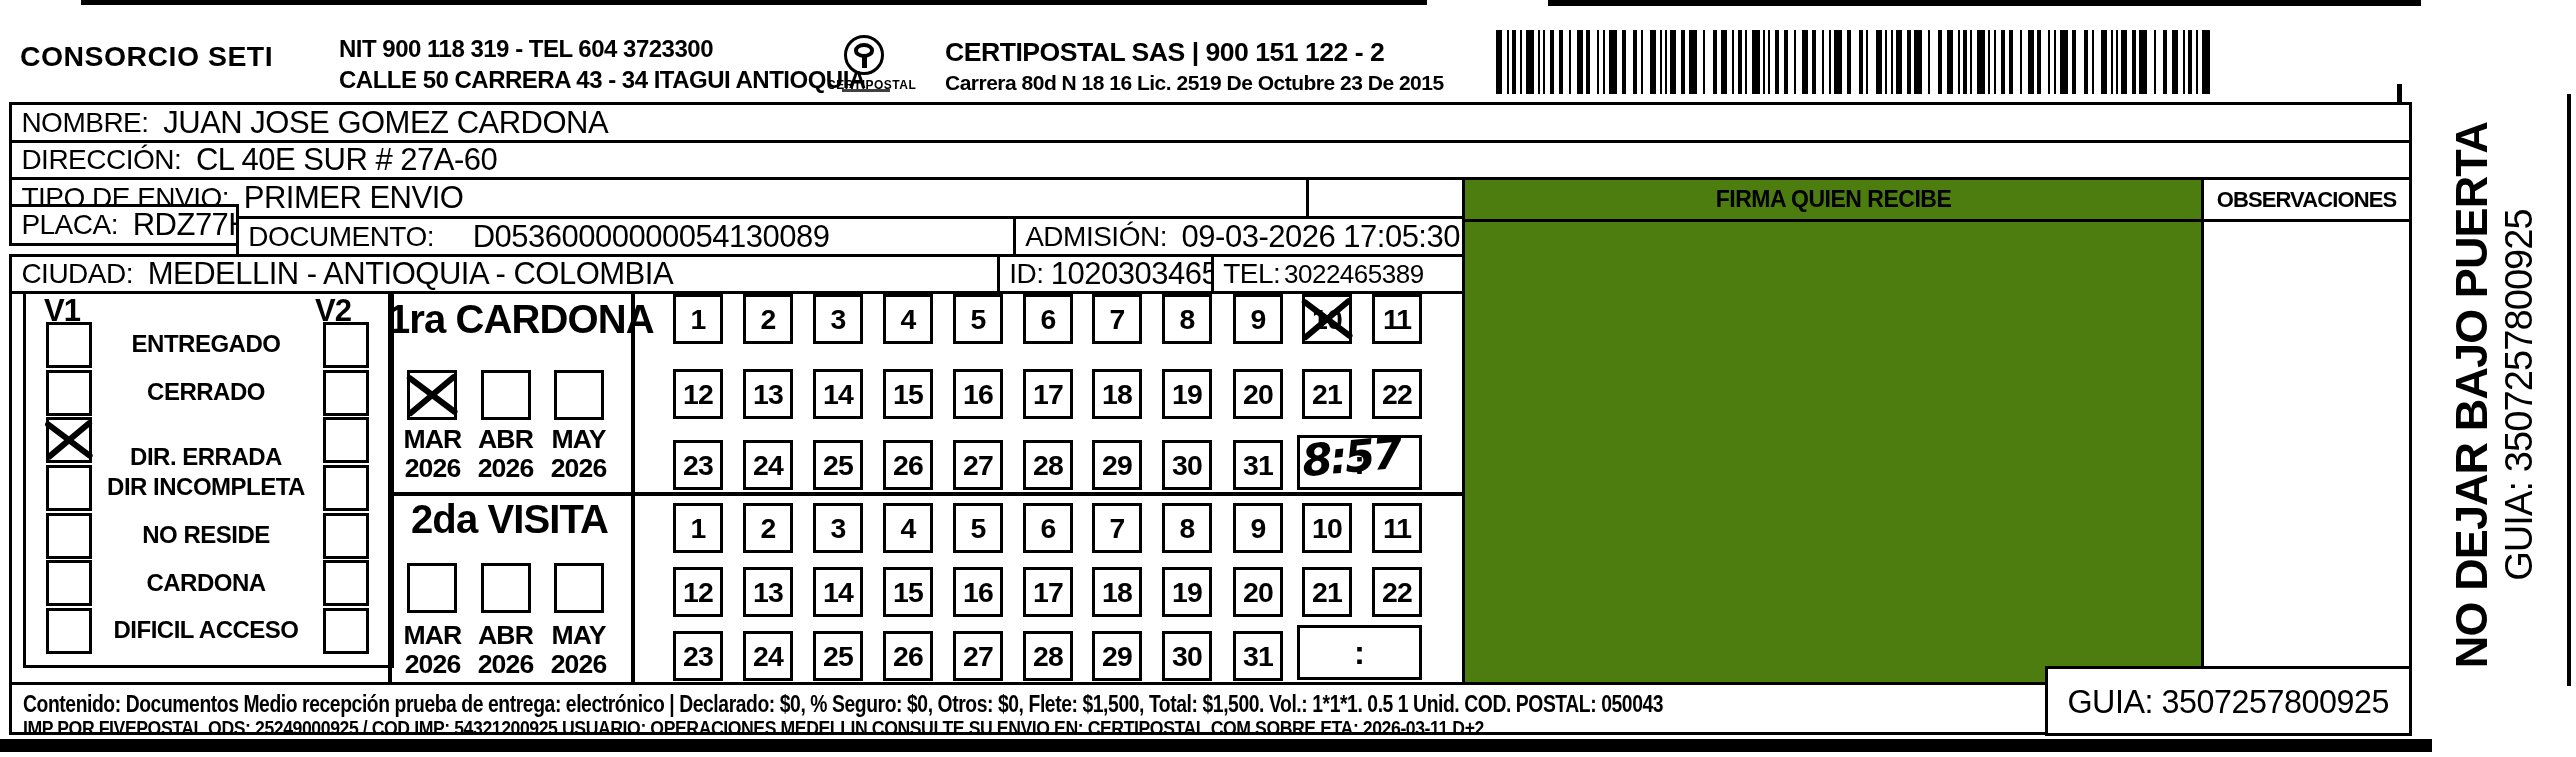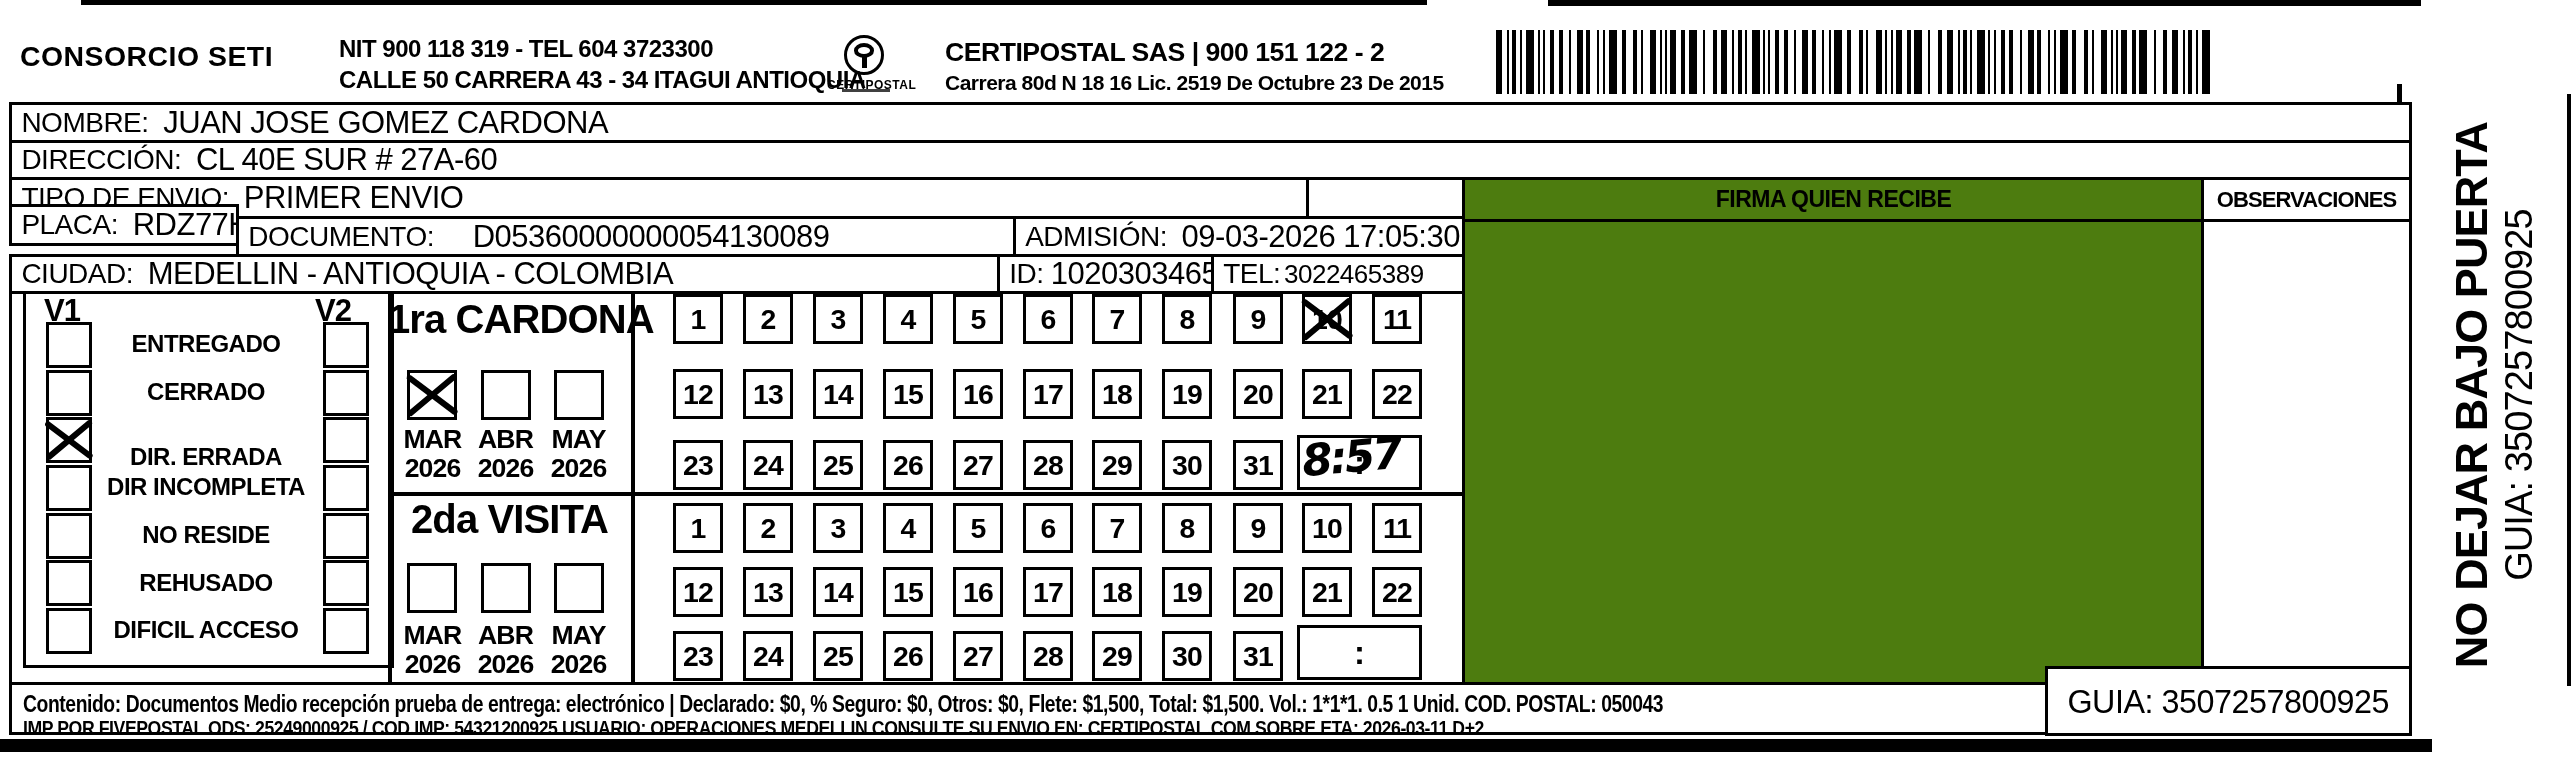--- a/index.html
+++ b/index.html
@@ -228,21 +228,21 @@
     </div>
     <div class="opt-label" style="left: 96px; top: 434px; margin-top: 9px;">DIR. ERRADA</div>
     <div class="cb" style="left: 323px; top: 417px;"></div>
     <div class="cb" style="left: 46px; top: 465px;"></div>
     <div class="opt-label" style="left: 96px; top: 473px;">DIR INCOMPLETA</div>
     <div class="cb" style="left: 323px; top: 465px;"></div>
     <div class="cb" style="left: 46px; top: 513px;"></div>
     <div class="opt-label" style="left: 96px; top: 521px;">NO RESIDE</div>
     <div class="cb" style="left: 323px; top: 513px;"></div>
     <div class="cb" style="left: 46px; top: 560px;"></div>
-    <div class="opt-label" style="left: 96px; top: 569px;">REHUSADO</div>
+    <div class="opt-label" style="left: 96px; top: 569px;">CARDONA</div>
     <div class="cb" style="left: 323px; top: 560px;"></div>
     <div class="cb" style="left: 46px; top: 608px;"></div>
     <div class="opt-label" style="left: 96px; top: 616px;">DIFICIL ACCESO</div>
     <div class="cb" style="left: 323px; top: 608px;"></div>
     <div class="vtitle" style="left: 388px; top: 297px;">1ra CARDONA</div>
     <div class="cb" style="left: 407px; top: 370px; width: 50px; height: 50px;">
       <div class="hx" style="--t: 6.4px;"></div>
     </div>
     <div class="mtxt" style="left: 391px; top: 424px;">MAR</div>
     <div class="mtxt" style="left: 391px; top: 453px;">2026</div>

